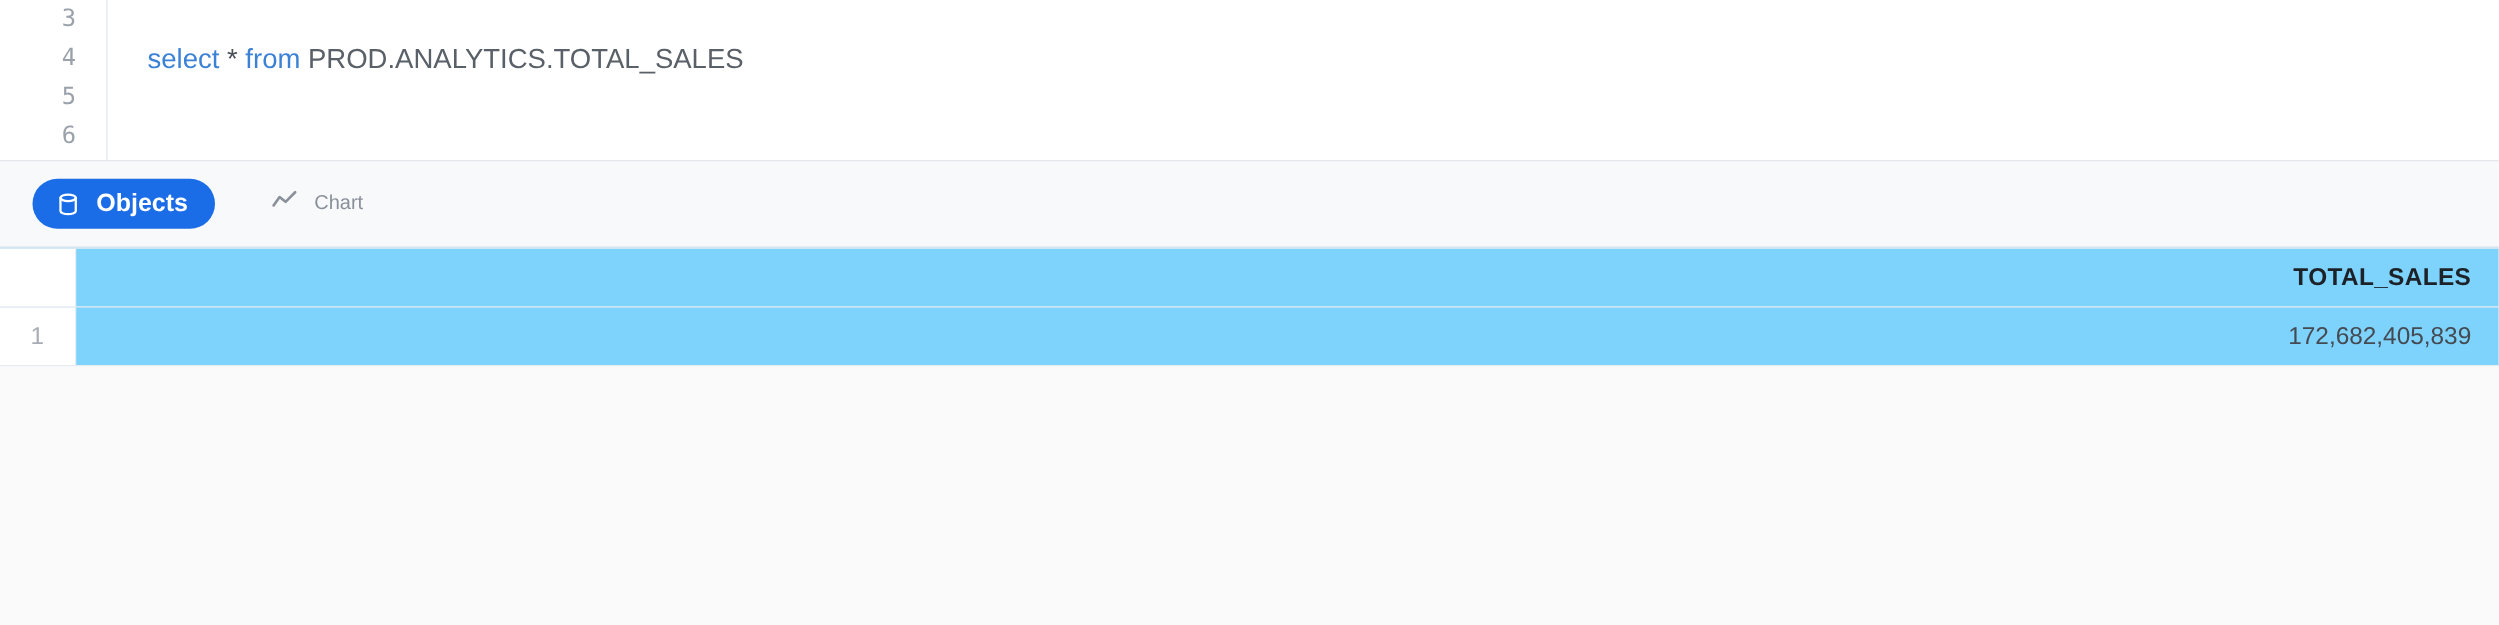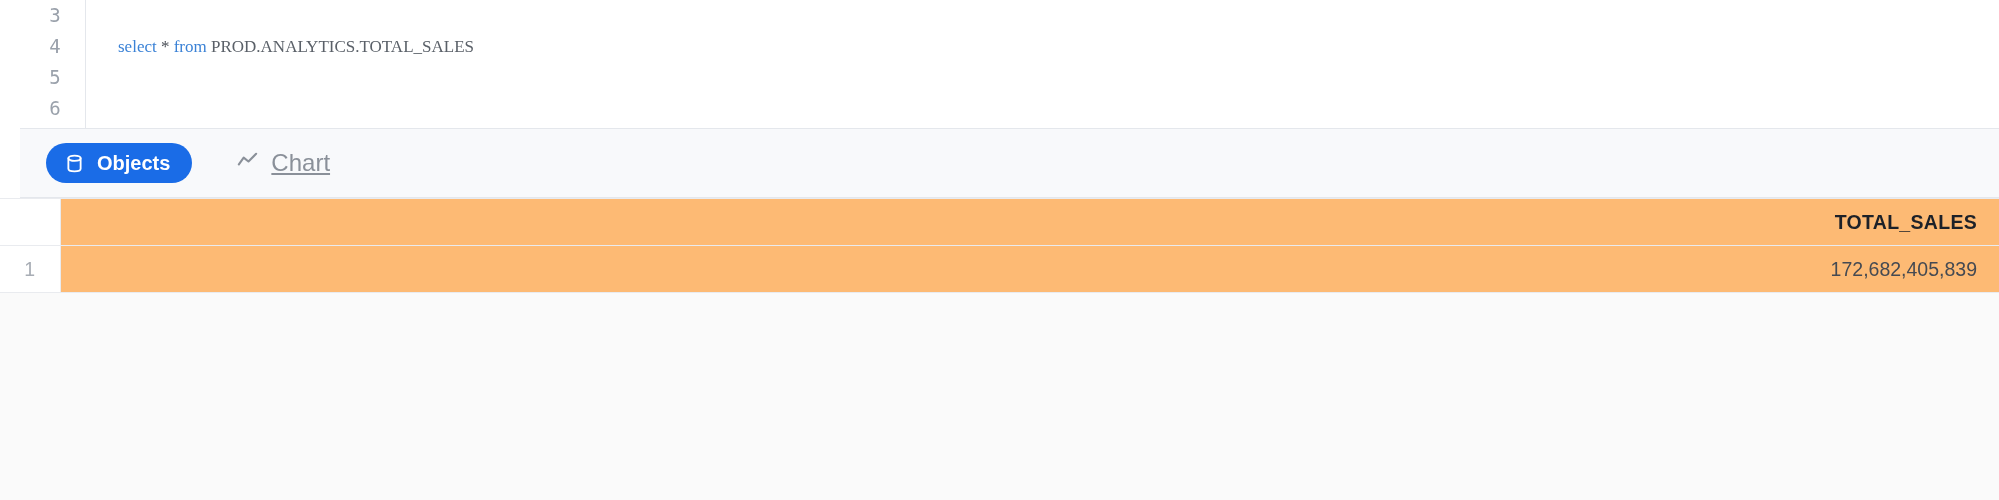--- a/index.html
+++ b/index.html
@@ -50,42 +50,41 @@
     position: absolute;
     top: 0;
     left: 86px;
     right: 0;
     height: 128px;
   }
   .code-line {
     height: 31px;
     line-height: 31px;
     padding-left: 32px;
-    font-family: Liberation Serif, serif;
-    font-size: 17px;
+    font-family: Liberation Sans, sans-serif;
+    font-size: 22px;
     white-space: pre;
     color: #3c4149;
     letter-spacing: 0px;
   }
   .tok-kw { color: #3b82d6; }
   .tok-op { color: #4a4f57; }
   .tok-id { color: #5a6068; }
 
   
   .toolbar-wrap {
     position: relative;
     height: 70px;
     background: #f8f9fb;
     border-top: 1px solid #e4e7ec;
     border-bottom: 1px solid #e4e7ec;
     display: flex;
     align-items: center;
     padding-left: 26px;
     gap: 16px;
-    margin-left: 20px;
   }
   .pill {
     display: inline-flex;
     align-items: center;
     gap: 12px;
     height: 40px;
     padding: 0 22px 0 18px;
     border-radius: 20px;
     background: #1a6ce7;
     color: #ffffff;
@@ -99,42 +98,41 @@
   .pill svg { display: block; flex: none; }
   .tab-plain {
     display: inline-flex;
     align-items: center;
     gap: 12px;
     height: 40px;
     padding: 0 16px;
     border-radius: 20px;
     background: transparent;
     color: #8a9099;
-    font-size: 24px;
+    font-size: 16px;
     font-weight: normal;
     border: none;
     cursor: pointer;
     white-space: nowrap;
     margin-left: 12px;
     font-family: "Liberation Sans", sans-serif;
-    text-decoration: underline;
   }
 
   
   .results {
     position: relative;
     background: #fafafa;
     height: 302px;
     padding-top: 0;
   }
   table.grid {
     width: 1999px;
     border-collapse: collapse;
     table-layout: fixed;
-    background: #fdba74;
+    background: #7dd3fc;
     padding-left: 20px;
   }
   table.grid th, table.grid td {
     border-bottom: 1px solid #e9ebef;
     border-right: 1px solid #e9ebef;
     height: 47px;
     padding: 0 22px;
     font-size: 19.5px;
   }
   table.grid th.idx, table.grid td.idx {

